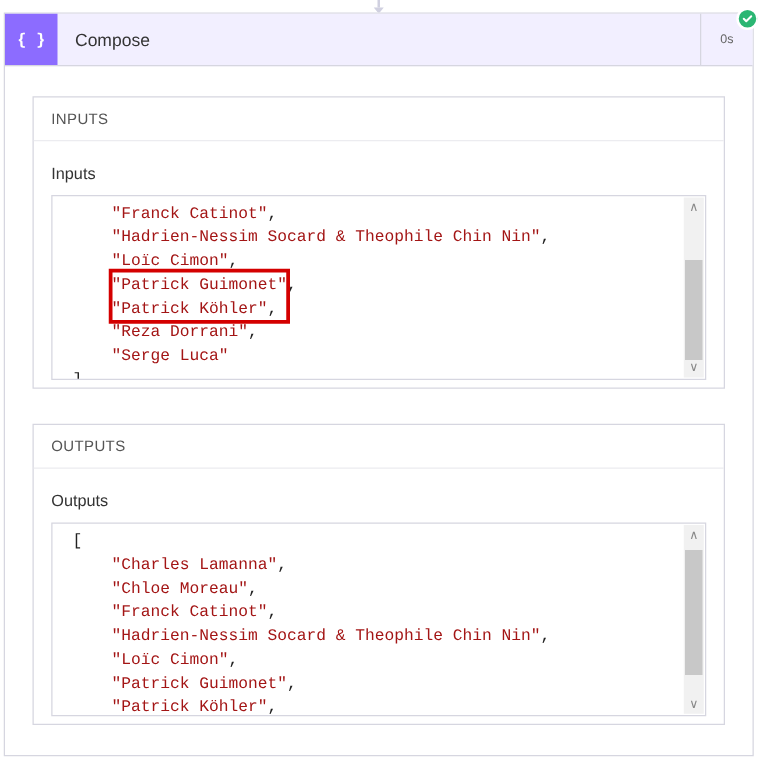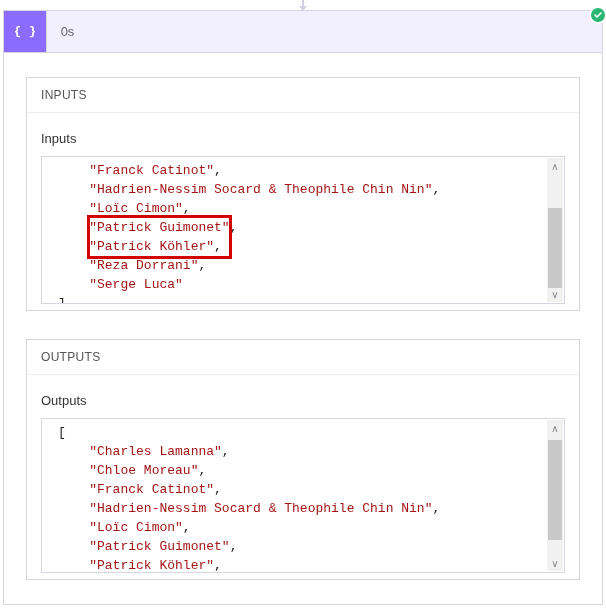--- a/index.html
+++ b/index.html
@@ -61,21 +61,21 @@
       padding-left: 14px;
       font-size: 14px;
       color: #333;
     }
     .header-time {
       width: 42px;
       border-left: 1px solid #d6d6e0;
       display: flex;
       align-items: center;
       justify-content: center;
-      font-size: 13px;
+      font-size: 10px;
       color: #666;
     }
     .status-badge {
       position: absolute;
       top: -5px;
       right: -5px;
       width: 18px;
       height: 18px;
       border-radius: 50%;
       background: #2bb673;
@@ -172,20 +172,21 @@
         <path d="M2 5 L4 7 L8 3" stroke="#fff" stroke-width="1.6" fill="none" stroke-linecap="round" stroke-linejoin="round"></path>
       </svg>
   </div>
 
   <div class="header">
     <div class="header-icon">
       <svg width="20" height="20" viewBox="0 0 20 20">
           <text x="10" y="14" text-anchor="middle" fill="#fff" font-size="13" font-family="Consolas, monospace">{ }</text>
         </svg>
     </div>
+    <div class="header-title">Compose</div>
     <div class="header-time">0s</div>
   </div>
 
   <div class="body">
 
     <div class="section">
       <div class="section-header">INPUTS</div>
       <div class="section-body">
         <div class="field-label">Inputs</div>
         <div class="code-box" id="inputs-box">

